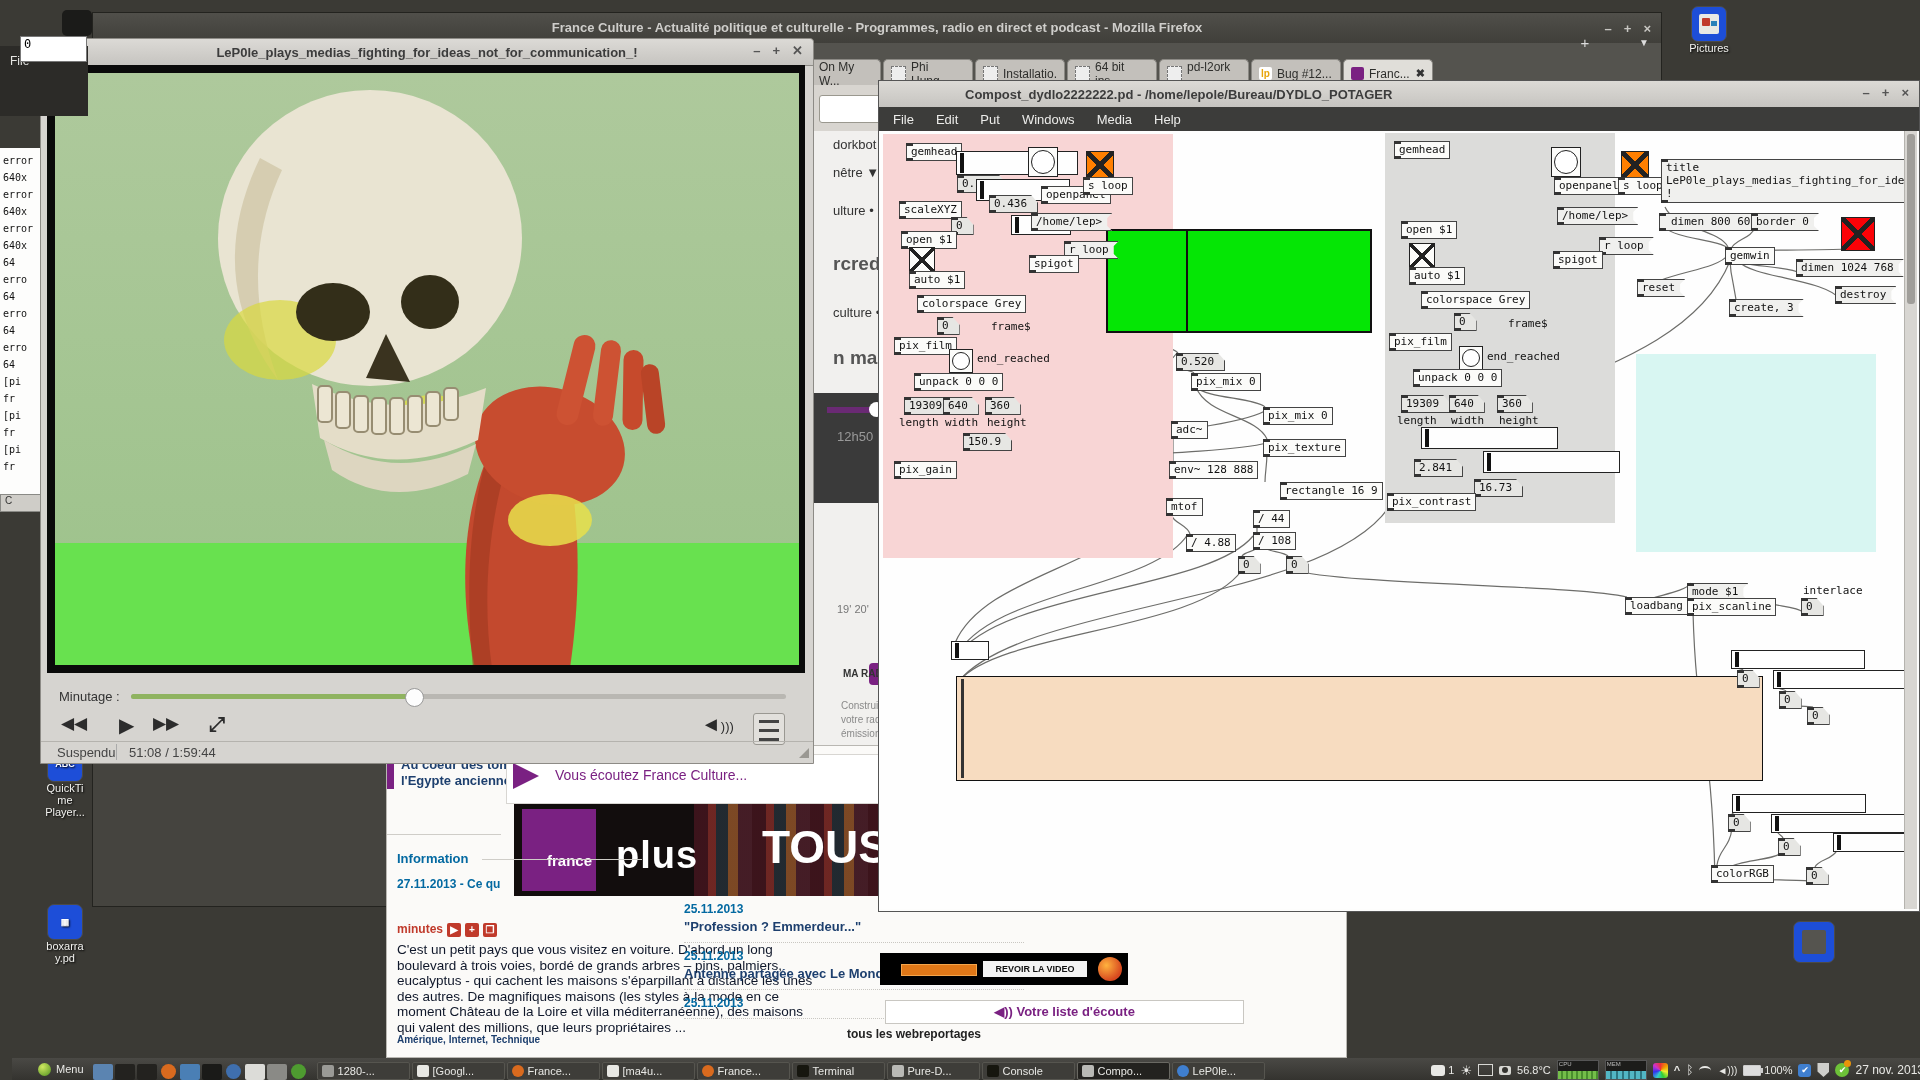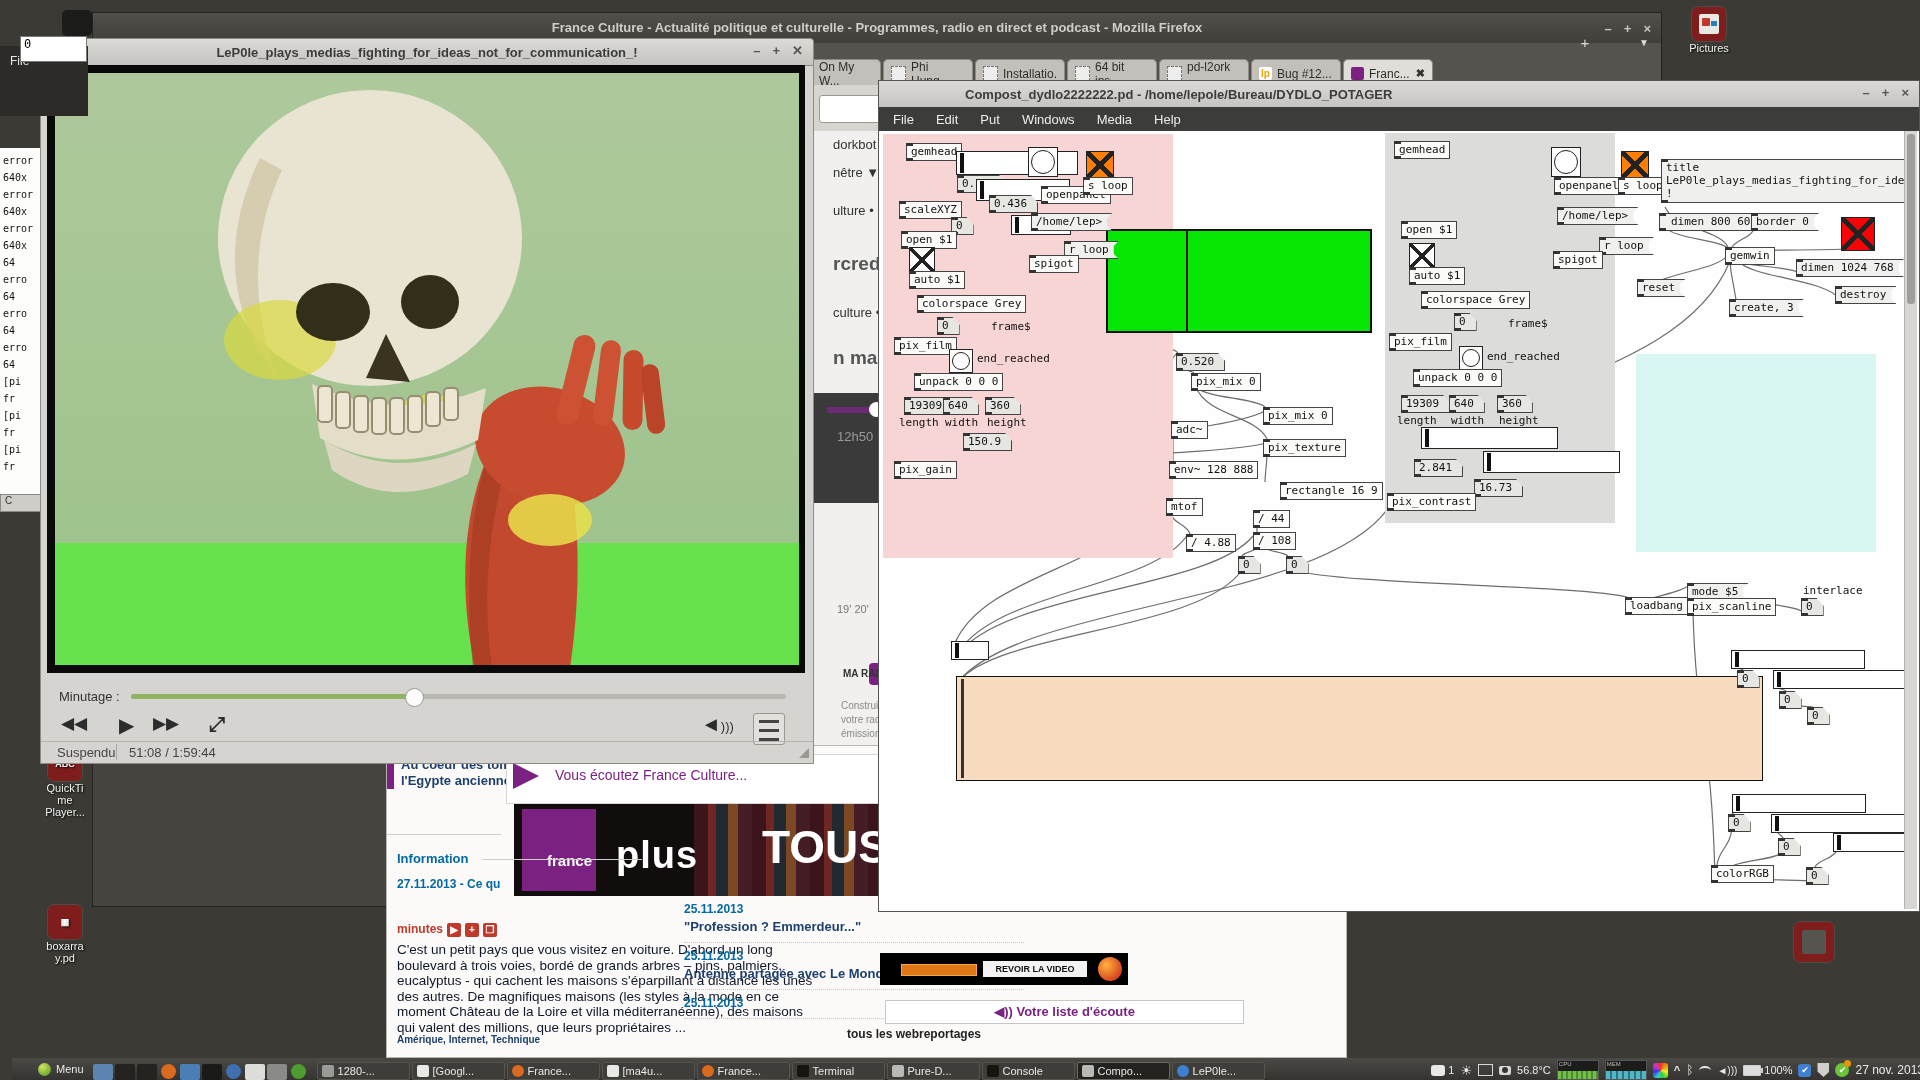--- a/index.html
+++ b/index.html
@@ -127,21 +127,21 @@
   .ptgl{border:1px solid #222;background:#fcfcfa;}
   .pbng{border:1px solid #222;background:#fcfcfa;}
   .pbng div{position:absolute;inset:2px;border:1px solid #222;border-radius:50%;background:#fff;}
   .phsl{border:1px solid #222;background:#fefefe;}
   .phsl div{position:absolute;left:3px;top:1px;bottom:1px;width:4px;background:#111;}
   .pcnv{position:absolute;}
   #bigknob{position:absolute;width:3px;background:#333;}
   
   .dicon{z-index:1;text-align:center;color:#f2f2ef;font-size:11px;text-shadow:1px 1px 2px #000;}
   .dicon .tile{margin:0 auto;width:34px;height:34px;background:#27262а;}
-  .tile{background:#7f1d1d;border-radius:7px;border:1px solid #4c4b47;position:relative;}
+  .tile{background:#1d4ed8;border-radius:7px;border:1px solid #4c4b47;position:relative;}
   .tile .inner{position:absolute;inset:7px;background:#e8e8e4;border-radius:2px;}
   .tile .innerdark{position:absolute;inset:8px;background:#55544f;border-radius:2px;}
   .tile .abc{position:absolute;inset:0;color:#fff;font-size:9px;line-height:34px;text-align:center;font-weight:bold;}
   
   #bar{left:12px;top:1058px;width:1920px;height:22px;background:linear-gradient(#4a4945,#34332f);z-index:10;
     display:flex;align-items:flex-end;font-size:11px;color:#e8e8e5;padding-left:18px;}
   #menu-launcher{display:flex;align-items:center;gap:5px;padding:0 8px;height:100%;}
   #menu-launcher .orb{width:13px;height:13px;border-radius:50%;background:radial-gradient(circle at 35% 30%,#cfe860,#4e8f1f);}
   .lch{width:20px;height:16px;margin:0 1px;border-radius:2px;position:relative;}
   #winbtns-area{display:flex;gap:2px;margin-left:8px;}
@@ -577,21 +577,21 @@
 !</div>
         <div class="pobj pbox pmsg" style="left: 780px; top: 82px; padding-left: 11px;">dimen 800 600</div>
         <div class="pobj pbox pmsg" style="left: 872px; top: 82px;">border 0</div>
         <div class="pobj ptgl" style="left: 962px; top: 86px; width: 32px; height: 32px; background: linear-gradient(45deg, transparent 44%, rgb(34, 34, 34) 44%, rgb(34, 34, 34) 56%, transparent 56%), linear-gradient(-45deg, transparent 44%, rgb(34, 34, 34) 44%, rgb(34, 34, 34) 56%, transparent 56%) rgb(251, 2, 7);"></div>
         <div class="pobj pbox" style="left: 846px; top: 116px;">gemwin</div>
         <div class="pobj pbox pmsg" style="left: 917px; top: 128px;">dimen 1024 768</div>
         <div class="pobj pbox pmsg" style="left: 758px; top: 148px;">reset</div>
         <div class="pobj pbox pmsg" style="left: 850px; top: 168px;">create, 3</div>
         <div class="pobj pbox pmsg" style="left: 956px; top: 155px;">destroy</div>
         <div class="pobj pbox" style="left: 746px; top: 466px;">loadbang</div>
-        <div class="pobj pbox pmsg" style="left: 808px; top: 452px;">mode $5</div>
+        <div class="pobj pbox pmsg" style="left: 808px; top: 452px;">mode $1</div>
         <div class="pobj pbox" style="left: 808px; top: 467px;">pix_scanline</div>
         <div class="pobj pcmt" style="left: 922px; top: 452px;">interlace</div>
         <div class="pobj pbox pnum" style="left: 922px; top: 467px;">0</div>
         <div class="pobj phsl" style="left: 852px; top: 519px; width: 132px; height: 17px;"><div></div></div>
         <div class="pobj pbox pnum" style="left: 858px; top: 539px;">0</div>
         <div class="pobj phsl" style="left: 894px; top: 539px; width: 133px; height: 17px;"><div></div></div>
         <div class="pobj pbox pnum" style="left: 900px; top: 560px;">0</div>
         <div class="pobj pbox pnum" style="left: 928px; top: 576px;">0</div>
         <div class="pobj phsl" style="left: 853px; top: 663px; width: 132px; height: 17px;"><div></div></div>
         <div class="pobj pbox pnum" style="left: 849px; top: 683px;">0</div>

